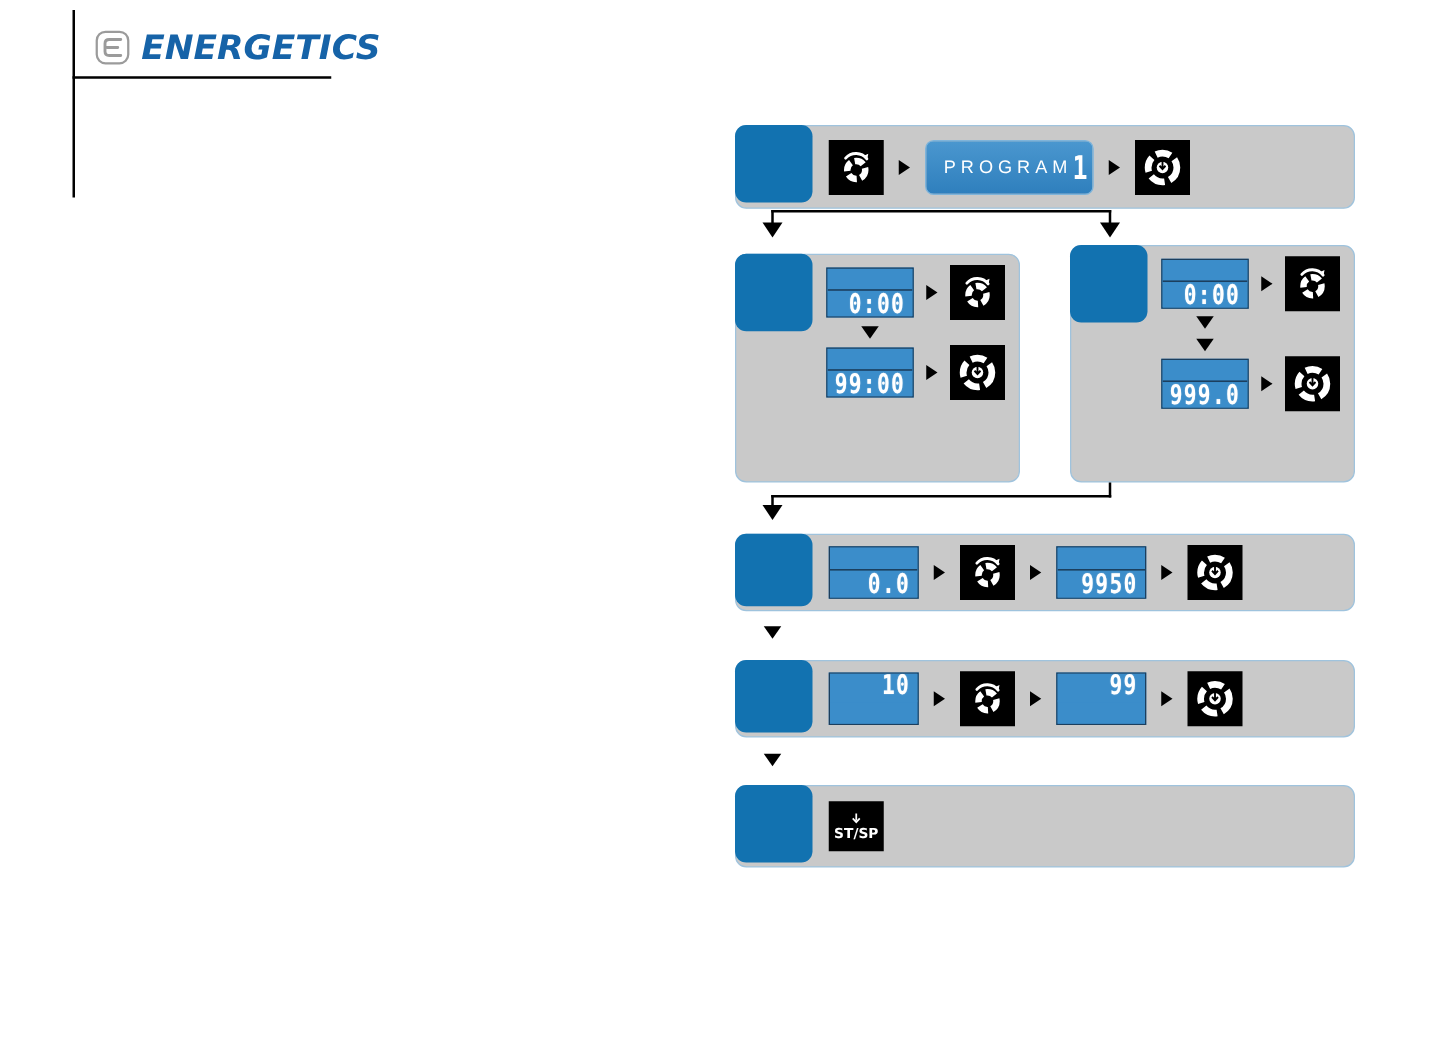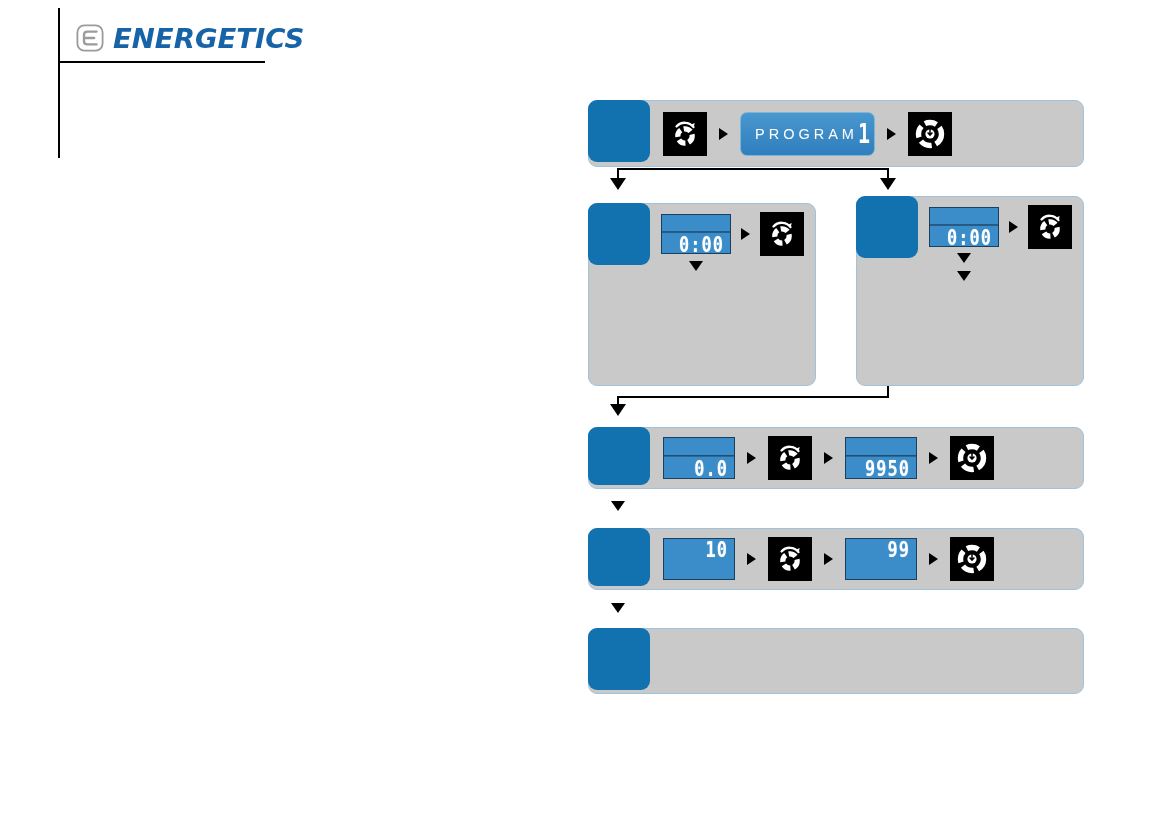--- a/index.html
+++ b/index.html
@@ -210,20 +210,34 @@
           <svg viewBox="0 0 40 40" width="40" height="40">
             <circle cx="20" cy="22" r="7.2" stroke="#ffffff" stroke-width="5.2" fill="none" stroke-dasharray="7.6 3.2"></circle>
             <path d="M11.5 12.5 a11 11 0 0 1 17 0.6" stroke="#ffffff" stroke-width="2.3" fill="none" stroke-linecap="round"></path>
             <path d="M28.8 13.6 l0.8 -4.6 l-4.3 1.9 z" fill="#ffffff"></path>
           </svg>
         </span>
       </div>
 
       <span class="down-arrow" style="margin:5px 0 5px 28px;"></span>
 
+      <div style="display:flex;align-items:center;">
+        <span class="lcd" style="width:70px;height:40px;">
+          <span class="lcd-top"></span>
+          <span class="lcd-bot seg" style="font-size:17px;">99:00</span>
+        </span>
+        <span class="step-arrow" style="margin:0 10px;"></span>
+        <span class="icon-tile" style="width:44px;height:44px;">
+          <svg viewBox="0 0 40 40" width="40" height="40">
+            <circle cx="20" cy="20" r="11.5" stroke="#ffffff" stroke-width="5.4" fill="none" stroke-dasharray="12 4.2"></circle>
+            <circle cx="20" cy="20" r="4.6" fill="#ffffff"></circle>
+            <path d="M20 14.2 v6.6 M17.6 18.6 l2.4 2.6 l2.4 -2.6" stroke="#000000" stroke-width="1.5" fill="none"></path>
+          </svg>
+        </span>
+      </div>
     </div>
   </div>
 
   <div class="panel" style="left:856px;top:196px;width:228px;height:190px;">
     <div class="tab"></div>
     <div class="panel-body" style="left:72px;top:8px;bottom:auto;flex-direction:column;align-items:flex-start;gap:0;">
 
       <div style="display:flex;align-items:center;">
         <span class="lcd" style="width:70px;height:40px;">
           <span class="lcd-top"></span>
@@ -237,20 +251,34 @@
             <path d="M28.8 13.6 l0.8 -4.6 l-4.3 1.9 z" fill="#ffffff"></path>
           </svg>
         </span>
       </div>
 
       <span class="down-arrow" style="margin:4px 0 4px 28px;"></span>
 
 
       <span class="down-arrow" style="margin:4px 0 4px 28px;"></span>
 
+      <div style="display:flex;align-items:center;">
+        <span class="lcd" style="width:70px;height:40px;">
+          <span class="lcd-top"></span>
+          <span class="lcd-bot seg" style="font-size:17px;">999.0</span>
+        </span>
+        <span class="step-arrow" style="margin:0 10px;"></span>
+        <span class="icon-tile" style="width:44px;height:44px;">
+          <svg viewBox="0 0 40 40" width="40" height="40">
+            <circle cx="20" cy="20" r="11.5" stroke="#ffffff" stroke-width="5.4" fill="none" stroke-dasharray="12 4.2"></circle>
+            <circle cx="20" cy="20" r="4.6" fill="#ffffff"></circle>
+            <path d="M20 14.2 v6.6 M17.6 18.6 l2.4 2.6 l2.4 -2.6" stroke="#000000" stroke-width="1.5" fill="none"></path>
+          </svg>
+        </span>
+      </div>
     </div>
   </div>
 
   <div class="conn-line" style="left:617px;top:396px;width:2px;height:10px;"></div>
   <div class="conn-line" style="left:617px;top:396px;width:272px;height:2px;"></div>
   <div class="conn-line" style="left:887px;top:386px;width:2px;height:12px;"></div>
   <div class="conn-arrow" style="left:610px;top:404px;"></div>
 
   <div class="panel" style="left:588px;top:427px;width:496px;height:62px;">
     <div class="tab" style="height:58px;"></div>
@@ -313,15 +341,23 @@
           <path d="M20 14.2 v6.6 M17.6 18.6 l2.4 2.6 l2.4 -2.6" stroke="#000000" stroke-width="1.5" fill="none"></path>
         </svg>
       </span>
     </div>
   </div>
 
   <div class="conn-arrow small" style="left:611px;top:603px;"></div>
 
   <div class="panel" style="left:588px;top:628px;width:496px;height:66px;">
     <div class="tab" style="height:62px;"></div>
+    <div class="panel-body" style="gap:0;">
+      <span class="icon-tile icon-stsp">
+        <svg viewBox="0 0 20 12" width="14" height="10">
+          <path d="M10 0 v8 M6 5.5 l4 4.5 l4 -4.5" stroke="#ffffff" stroke-width="2" fill="none"></path>
+        </svg>
+        <span class="stsp-label">ST/SP</span>
+      </span>
+    </div>
   </div>
 
 </div>
 
 </body></html>

